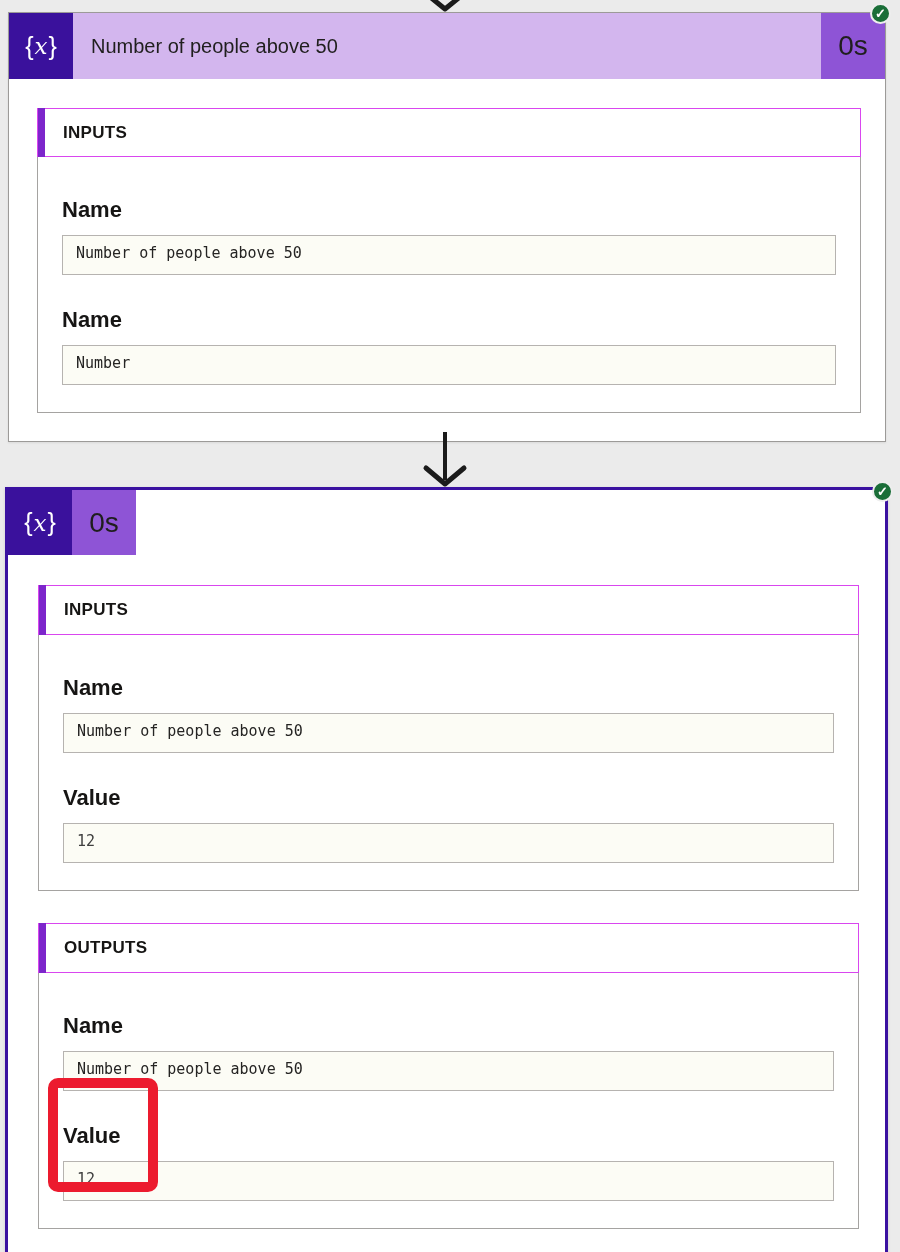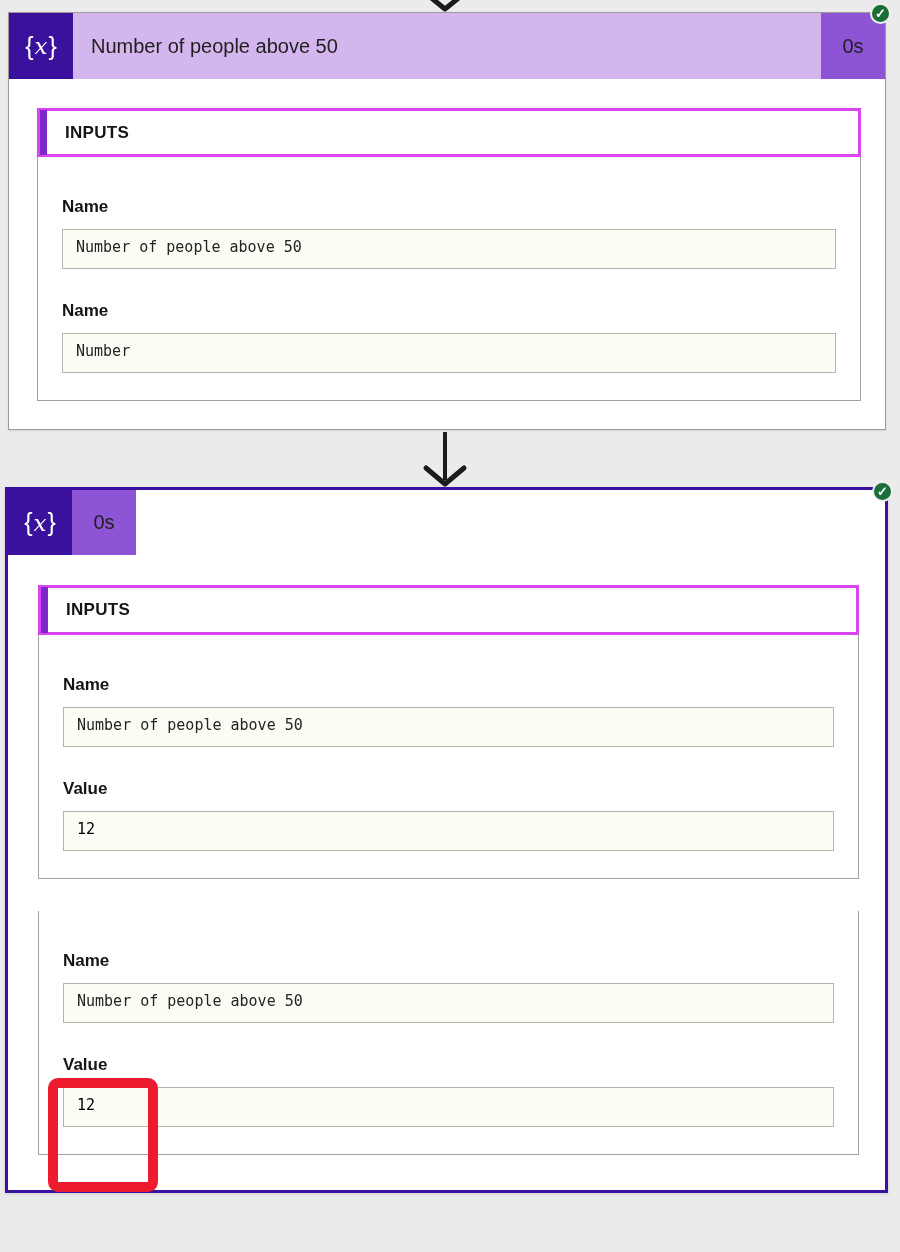--- a/index.html
+++ b/index.html
@@ -44,72 +44,72 @@
   .title-area {
     flex:1; background:#d3b6ee;
     display:flex; align-items:center;
     padding-left:18px;
     font-size:20px; color:#201f1e;
   }
   .duration-badge {
     width:64px; flex:0 0 64px;
     background:#8e54d6;
     display:flex; align-items:center; justify-content:center;
-    font-size:20px; color:#1f1e1d;
+    font-size:28px; color:#1f1e1d;
   }
   .status-badge {
     position:absolute;
     width:21px; height:21px; border-radius:50%;
     background:#1a6e38; border:2px solid #eeeeee;
     color:#ffffff; font-size:13px; font-weight:bold;
     display:flex; align-items:center; justify-content:center;
     line-height:1;
   }
   .card1 .status-badge { top:-10px; right:-6px; }
   .card2 .status-badge { top:-9px; right:-8px; }
 
   
   .section { margin:0 24px 0 28px; }
   .card1 .section { margin-top:29px; }
   .card2 .section { margin:30px 26px 0 30px; }
   .card2 .section + .section { margin-top:32px; }
 
   .section-header {
     position:relative; height:49px;
-    border:3px solid #d946ef; background:#fff;
+    border:1px solid #d946ef; background:#fff;
     display:flex; align-items:center;
   }
   .card2 .section-header { height:50px; }
   .accent-bar {
     position:absolute; left:0; top:-1px; bottom:-1px; width:7px;
     background:#7d26cb;
   }
   .section-heading {
     margin-left:25px; font-weight:bold; font-size:17px;
     letter-spacing:.3px; color:#161514;
   }
   .section-body {
     border:1px solid #a5a3a1; border-top:none; background:#fff;
     padding:40px 24px 27px 24px;
   }
 
   .field + .field { margin-top:32px; }
   .field-label {
-    font-weight:bold; font-size:17px; color:#161514;
+    font-weight:bold; font-size:22px; color:#161514;
     margin-bottom:12px;
   }
   .field-box {
     height:40px;
     border:1px solid #b6b3b0; background:#fcfcf5;
     padding:8px 13px;
     font-family:"DejaVu Sans Mono", monospace;
     font-size:15px; color:#252423;
     overflow:hidden; white-space:nowrap;
   }
-  .field-box .green { color:#000000; }
+  .field-box .green { color:#404040; }
 
   
   .arrow-svg { position:absolute; left:415px; }
   .arrow-top { top:-2px; }
   .arrow-mid { top:430px; }
 
   .red-annotation {
     position:absolute;
     left:48px; top:1078px; width:110px; height:114px;
     border:10px solid #ec1b2e; border-radius:10px;
@@ -196,20 +196,24 @@
         <div class="field">
           <div class="field-label">Value</div>
           <div class="field-box">
             <span class="green">12</span>
           </div>
         </div>
       </div>
     </div>
 
     <div class="section">
+      <div class="section-header">
+        <span class="accent-bar"></span>
+        <span class="section-heading">OUTPUTS</span>
+      </div>
       <div class="section-body">
         <div class="field">
           <div class="field-label">Name</div>
           <div class="field-box">
             <span>Number of people above 50</span>
           </div>
         </div>
         <div class="field">
           <div class="field-label">Value</div>
           <div class="field-box">

